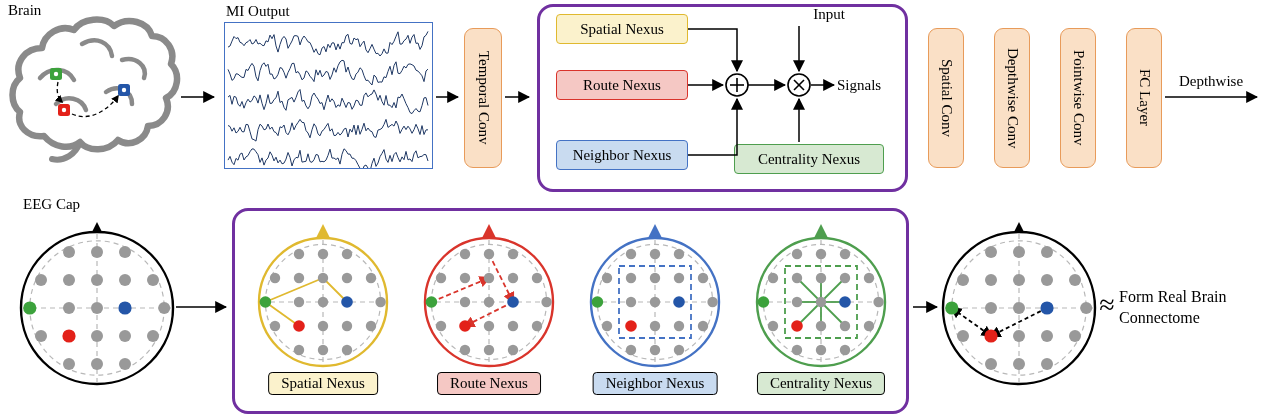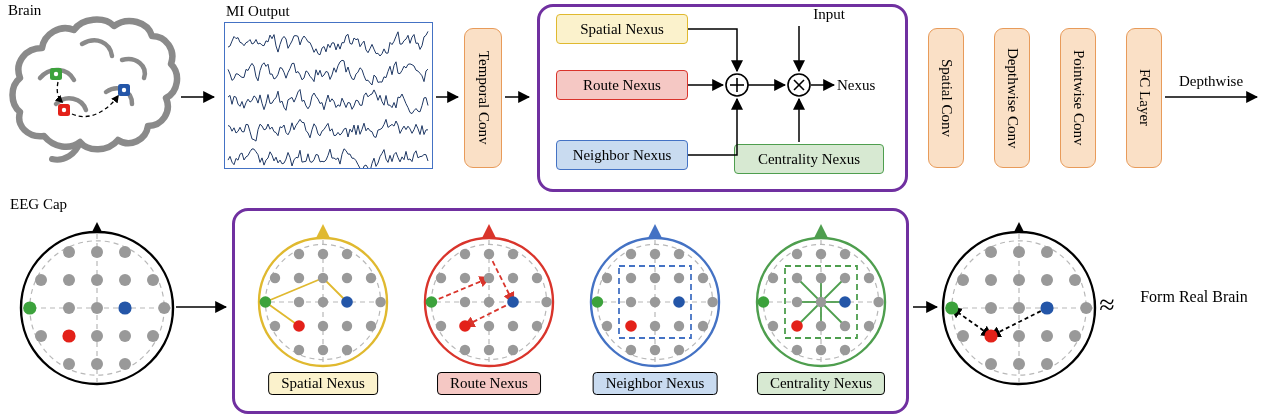--- a/index.html
+++ b/index.html
@@ -17,36 +17,37 @@
   .c-yellow{background:var(--yellow-fill);border-color:var(--yellow-border)}
   .c-red{background:var(--red-fill);border-color:var(--red-border)}
   .c-blue{background:var(--blue-fill);border-color:var(--blue-border)}
   .c-green{background:var(--green-fill);border-color:var(--green-border)}
   .cap{position:absolute;transform:translateX(-50%);padding:2px 12px;font-size:15px;
        border:1.5px solid;border-radius:4px;white-space:nowrap}
   .sig-box{position:absolute;border:1px solid #4472C4;background:#fff}
   .abs-svg{position:absolute}
   #overlay{position:absolute;left:0;top:0;pointer-events:none}
   .approx{position:absolute;font-size:28px;transform:translateX(-50%)}
-  .result-text{position:absolute;width:150px;text-align:center;font-size:16px;line-height:21px}
+  .result-text{position:absolute;width:150px;font-size:16px;line-height:21px}
 </style>
 </head>
 <body>
 
 <div id="canvas">
 
   <div class="lbl" style="left:8px;top:2px">Brain</div>
   <div class="lbl" style="left:226px;top:3px">MI Output</div>
-  <div class="lbl" style="left:10px;top:196px">EEG Cap</div>
+  <div class="lbl" style="left:23px;top:196px">EEG Cap</div>
   <div class="lbl ctr" style="left:829px;top:6px">Input</div>
-  <div class="lbl" style="left:837px;top:77px">Nexus</div>
+  <div class="lbl" style="left:837px;top:77px">Signals</div>
   <div class="lbl ctr" style="left:1211px;top:73px">Depthwise</div>
   <div class="approx" style="left:1107px;top:289px">≈</div>
   <div class="result-text" style="left:1119px;top:286px">
     <div>Form Real Brain</div>
+    <div>Connectome</div>
   </div>
 
   <svg class="abs-svg" style="left:6px;top:16px" width="176" height="152" viewBox="0 0 176 152">
     <defs>
       <marker id="ah-brain" viewBox="0 0 10 10" refX="8" refY="5" markerWidth="6" markerHeight="6" orient="auto-start-reverse">
         <path d="M0 0 L10 5 L0 10 Z" fill="#000"></path>
       </marker>
     </defs>
     <path d="M 74,126 C 70,138 58,146 46,143" fill="none" stroke="#8A8A8A" stroke-width="6" stroke-linecap="round"></path>
     <path d="M 38,120 C 22,122 10,110 14,96 C 4,88 4,70 14,62 C 8,46 20,32 36,32 C 38,18 54,8 68,14 C 76,2 98,0 108,10 C 122,0 142,6 146,20 C 160,20 170,34 165,48 C 175,58 172,76 160,82 C 166,96 156,110 142,110 C 140,124 124,132 112,124 C 102,136 82,136 74,126 C 64,134 48,132 38,120 Z" fill="#fff" stroke="#8A8A8A" stroke-width="6.5" stroke-linejoin="round"></path>

